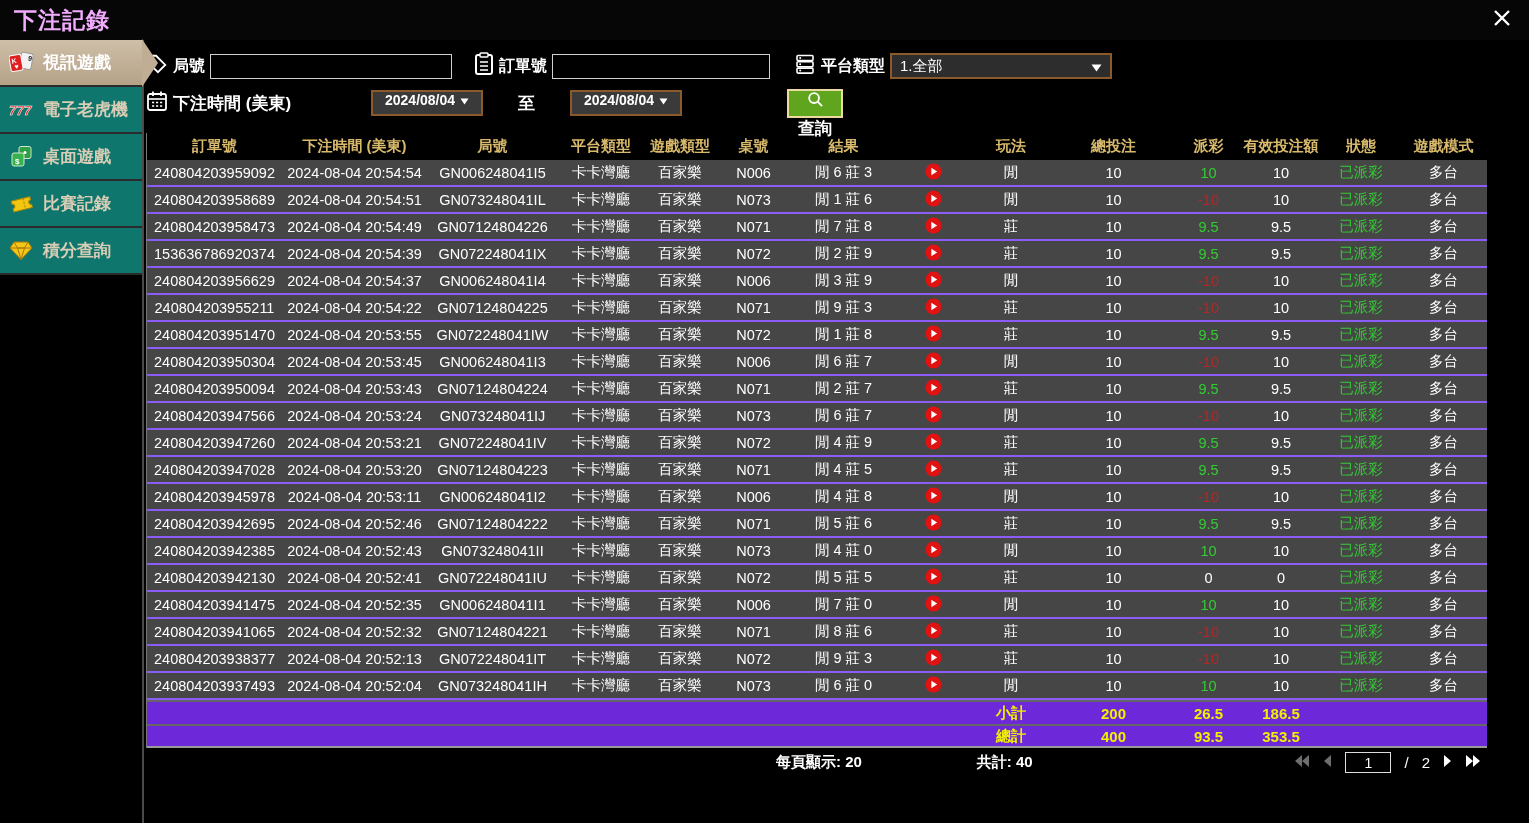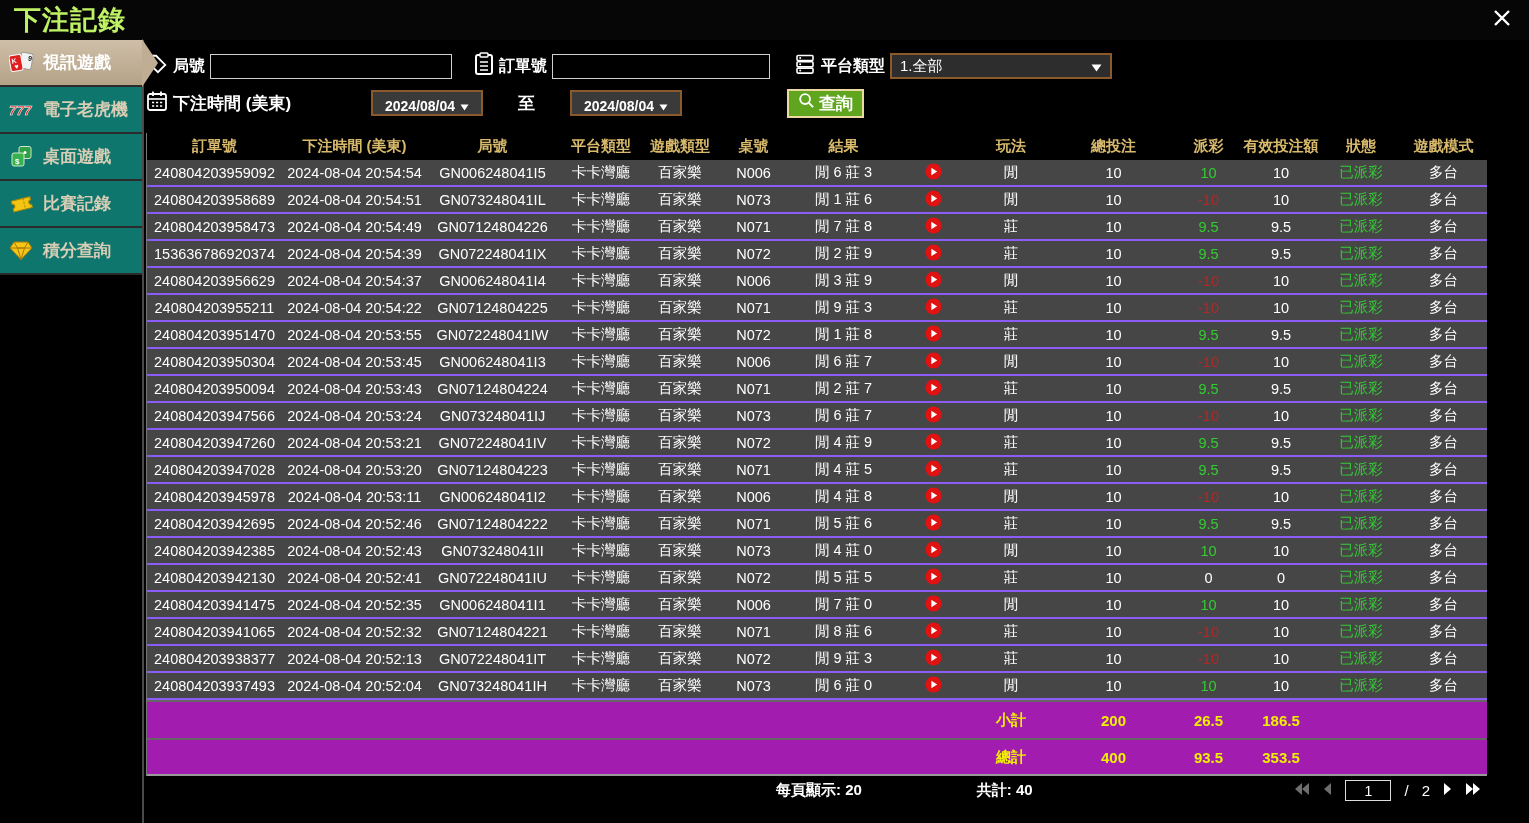--- a/index.html
+++ b/index.html
@@ -1,20 +1,20 @@
 <!DOCTYPE html>
 <html><head>
 <meta charset="utf-8">
 <style>
   * { margin:0; padding:0; box-sizing:border-box; }
   html,body { width:1529px; height:823px; overflow:hidden; background:#000; 
     font-family:"Liberation Sans","DejaVu Sans",sans-serif; }
   .titlebar { height:40px; background:#060606; display:flex; align-items:center;
     justify-content:space-between; padding:0 18px 0 14px; }
-  .titlebar .title { color:#bef264; font-size:27px; font-weight:bold; letter-spacing:1px; }
+  .titlebar .title { color:#f0abfc; font-size:23px; font-weight:bold; letter-spacing:1px; }
   .close-btn { cursor:pointer; display:flex; align-items:center; }
   .content { display:flex; height:783px; }
 
   
   .sidebar { width:144px; border-right:2px solid #4a4a4a; background:#000; }
   .side-item { height:47px; display:flex; align-items:center; gap:9px; padding-left:8px;
     border-bottom:2px solid #2b2b2b; color:#d9ceb5; font-size:17px; font-weight:bold;
     position:relative; cursor:pointer; background:#0f766e; }
   .side-item.active { background:linear-gradient(#cfbfa8,#b4a287); color:#fff; }
   .side-item.active::after { content:""; position:absolute; right:-16px; top:50%;
@@ -31,38 +31,38 @@
   .flabel { color:#fff; font-size:16px; font-weight:bold; margin:0 5px 0 5px; white-space:nowrap; }
   .txt-input { width:242px; height:25px; background:#000; border:1px solid #d0d0d0;
     color:#fff; font-size:14px; padding:0 6px; }
   .txt-input.order { width:218px; }
   .grp { display:flex; align-items:center; }
   .grp2 { margin-left:22px; } .grp3 { margin-left:24px; }
   .select-box { width:222px; height:26px; background:#2d2d2d; border:2px solid #8a5a2a;
     color:#fff; font-size:15px; display:flex; align-items:center; justify-content:space-between;
     padding:0 8px; cursor:pointer; }
   .date-btn { width:112px; height:26px; background:#3a3a3a; border:2px solid #8a5a2a;
-    color:#fff; font-size:14px; font-weight:bold; display:flex; align-items:flex-end;
+    color:#fff; font-size:14px; font-weight:bold; display:flex; align-items:flex-start;
     justify-content:center; gap:5px; cursor:pointer; }
   .date1 { margin-left:75px; }
   .to-label { margin:0 35px; font-size:17px; }
   .search-btn { margin-left:105px; height:29px; padding:0 9px; background:#5fa51e;
     border:2px solid #ead9a0; color:#fff; font-size:17px; font-weight:bold;
-    display:flex; align-items:center; gap:4px; cursor:pointer; }
+    display:flex; align-items:center; gap:4px; cursor:pointer;flex-direction:column; }
 
   
   .table { margin-top:15px; width:1341px; border-left:1px solid #777; }
   .tr { display:grid; grid-template-columns:135px 145px 131px 86px 72px 75px 105px 75px 80px 125px 65px 80px 80px 85px; }
   .th-row { height:27px; }
   .th { color:#d9ba6c; font-size:15px; font-weight:bold; display:flex; align-items:center; justify-content:center; }
   .body-row { height:27px; background:#464646; border-bottom:2px solid #8b5cf6; }
   .td { color:#fff; font-size:14.5px; display:flex; align-items:center; justify-content:center; white-space:nowrap; }
   .td.pos { color:#33cc33; } .td.neg { color:#b22828; } .td.status { color:#33cc33; }
   .play-btn { cursor:pointer; display:flex; align-items:center; }
-  .sum-row { height:38px; background:#a21caf; border-top:2px solid #666; }
+  .sum-row { height:24px; background:#6d28d9; border-top:2px solid #666; }
   .sum-row .td { color:#f0f000; font-weight:bold; font-size:15px; }
   .sum-row.last { border-bottom:2px solid #999; }
   .c9 { grid-column:9; } .c10 { grid-column:10; } .c11 { grid-column:11; } .c12 { grid-column:12; }
 
   
   .footer { width:1341px; height:29px; display:flex; align-items:center; color:#fff; font-size:15px; }
   .per-page { margin-left:630px; font-weight:bold; }
   .total-count { margin-left:115px; font-weight:bold; }
   .pager { margin-left:auto; margin-right:6px; display:flex; align-items:center; gap:13px; }
   .page-box { width:46px; height:21px; background:#000; border:1px solid #ddd; color:#fff;

